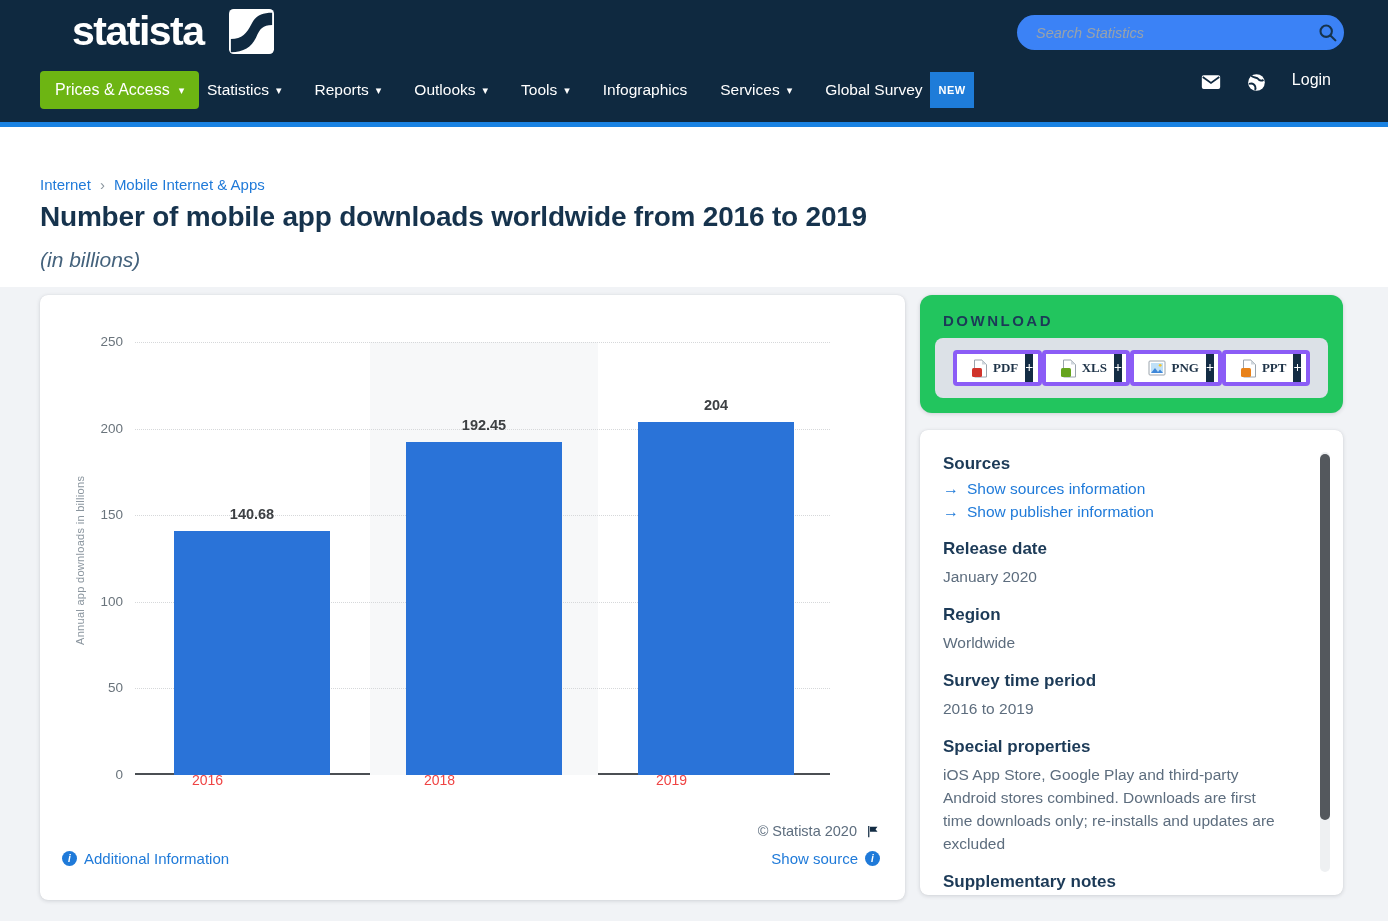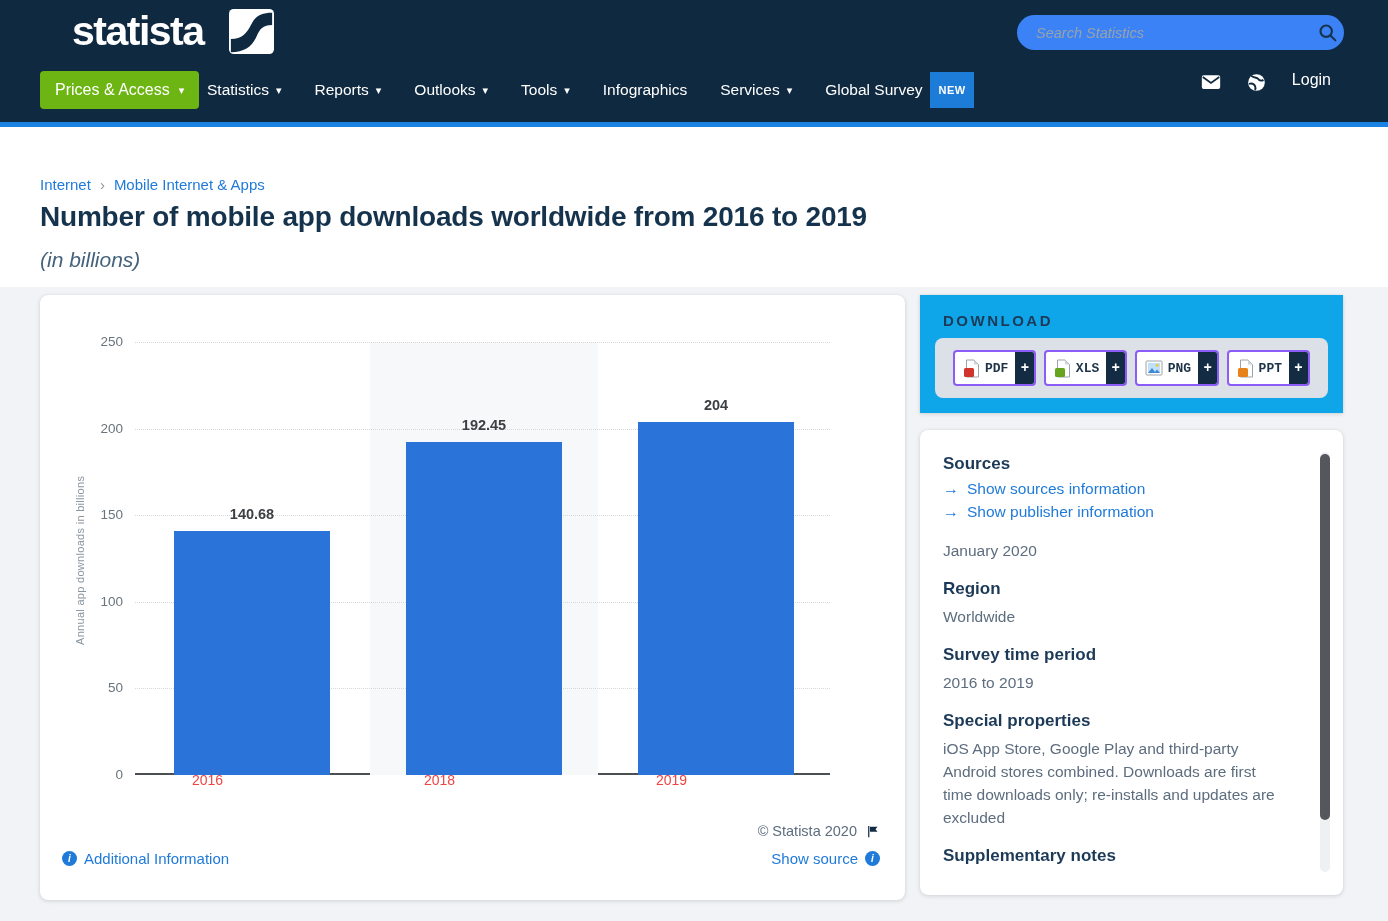--- a/index.html
+++ b/index.html
@@ -49,24 +49,24 @@
   .addinfo { position:absolute; left:22px; top:555px; display:flex; align-items:center; gap:7px; font-size:15px; color:#1f7ad9; cursor:pointer; text-decoration:none; }
   .showsource { position:absolute; right:25px; top:555px; display:flex; align-items:center; gap:7px; font-size:15px; color:#1f7ad9; cursor:pointer; text-decoration:none; }
   .info-badge { display:inline-block; width:15px; height:15px; border-radius:50%; background:#1f7ad9; color:#fff; font-size:10px; line-height:15px; font-weight:700; font-style:italic; text-align:center; }
 
   
   .rail { position:absolute; left:846px; top:303px; width:54px; padding:4px; background:#fafbfd; border-radius:10px; box-shadow:0 2px 8px rgba(20,30,40,.08); display:flex; flex-direction:column; gap:2px; }
   .rail-btn { width:46px; height:44px; background:#fff; border:none; border-radius:10px; box-shadow:0 1px 4px rgba(20,30,40,.13); display:flex; align-items:center; justify-content:center; color:#b7c0c9; cursor:pointer; }
   .rail-ic { display:flex; }
 
   
-  .dl-card { position:absolute; left:920px; top:295px; width:423px; height:118px; background:#0ea5e9; border-radius:0; box-shadow:0 1px 4px rgba(20,30,40,.15), 0 0 1px rgba(20,30,40,.1); }
+  .dl-card { position:absolute; left:920px; top:295px; width:423px; height:118px; background:#22c55e; border-radius:12px; box-shadow:0 1px 4px rgba(20,30,40,.15), 0 0 1px rgba(20,30,40,.1); }
   .dl-head { position:absolute; left:23px; top:17px; font-size:15px; font-weight:700; letter-spacing:2.5px; color:#1c3a57; }
   .dl-group { position:absolute; left:15px; top:43px; width:393px; height:60px; background:#dce1e7; border-radius:8px; display:flex; align-items:center; justify-content:space-between; padding:0 18px; }
-  .dl-btn { height:36px; background:#fff; border:2px solid #8b5cf6; border-radius:4px; display:flex; align-items:center; padding:0; font-family:Liberation Mono, monospace; cursor:pointer; overflow:hidden; }
+  .dl-btn { height:36px; background:#fff; border:4px solid #8b5cf6; border-radius:4px; display:flex; align-items:center; padding:6px; font-family:Liberation Serif, serif; cursor:pointer; overflow:hidden; }
   .dl-ic { display:flex; margin:0 5px 0 8px; }
   .dl-label { font-size:13px; font-weight:700; color:#1e3348; margin-right:7px; }
   .dl-plus { width:19px; height:36px; background:#132c44; color:#fff; font-size:14px; font-weight:700; display:flex; align-items:center; justify-content:center; }
 
   .info-card { position:absolute; left:920px; top:430px; width:423px; height:465px; background:#fff; border-radius:8px; box-shadow:0 1px 4px rgba(20,30,40,.15), 0 0 1px rgba(20,30,40,.1); overflow:hidden; }
   .info-inner { padding:24px 60px 0 23px; }
   .detail-h { font-size:17px; font-weight:700; color:#1c3a57; margin:0 0 6px; }
   .src-link { display:flex; align-items:center; gap:8px; margin-bottom:5px; font-size:15.5px; color:#1f7ad9; cursor:pointer; text-decoration:none; }
   .link-arrow { color:#1f7ad9; font-size:16px; }
   .links-block { margin-bottom:18px; }
@@ -309,20 +309,21 @@
           <a class="src-link">
             <span class="link-arrow">→</span>
             <span>Show sources information</span>
           </a>
           <a class="src-link">
             <span class="link-arrow">→</span>
             <span>Show publisher information</span>
           </a>
         </div>
       <div>
+          <div class="detail-h">Release date</div>
           <div class="detail-val">January 2020</div>
           <div class="detail-h">Region</div>
           <div class="detail-val">Worldwide</div>
           <div class="detail-h">Survey time period</div>
           <div class="detail-val">2016 to 2019</div>
           <div class="detail-h">Special properties</div>
           <div class="detail-val">iOS App Store, Google Play and third-party Android stores combined. Downloads are first time downloads only; re-installs and updates are excluded</div>
           <div class="detail-h">Supplementary notes</div>
         </div>
     </div>

